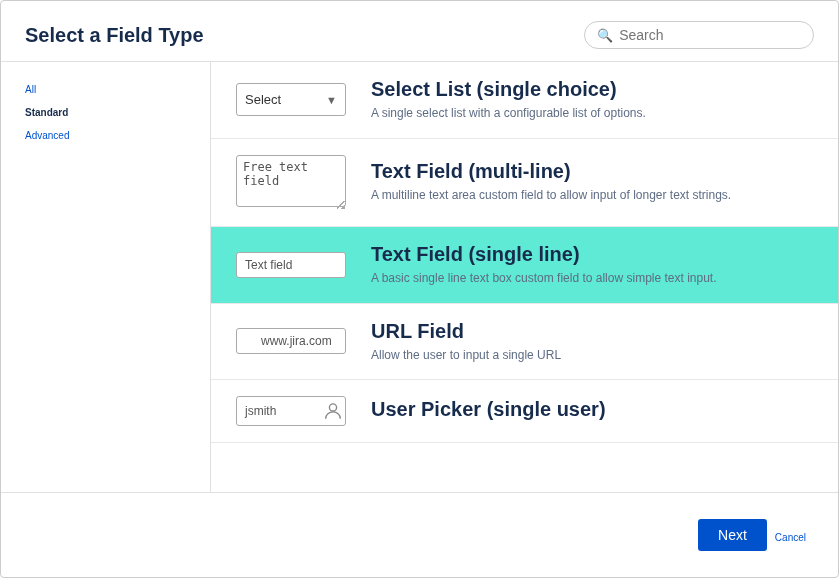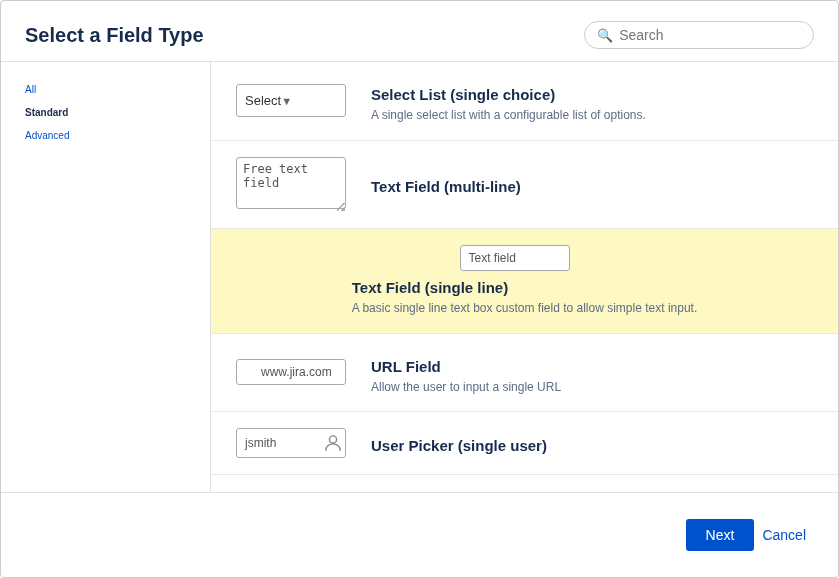--- a/index.html
+++ b/index.html
@@ -107,62 +107,61 @@
 
     .field-item {
       display: flex;
       align-items: center;
       padding: 16px 20px;
       border-bottom: 1px solid #e8e8e8;
       cursor: pointer;
     }
 
     .field-item.selected {
-      background: #fef9c3;
-      flex-direction: column;
+      background: #5eead4;
     }
 
     .field-preview {
       width: 120px;
       min-width: 120px;
       margin-right: 20px;
       display: flex;
       align-items: center;
       justify-content: center;
     }
 
     .field-info {
       flex: 1;
     }
 
     .field-title {
-      font-size: 15px;
+      font-size: 20px;
       font-weight: 600;
       color: #172b4d;
       margin-bottom: 4px;
-      margin-top: 8px;
     }
 
     .field-desc {
       font-size: 12px;
       color: #5e6c84;
       line-height: 1.4;
     }
 
     
     .preview-select {
       display: flex;
       align-items: center;
       border: 1px solid #aaa;
       border-radius: 3px;
       background: #fff;
       padding: 8px 8px;
       width: 110px;
       font-size: 13px;
       color: #333;
+      justify-content: space-between;
     }
 
     .preview-textarea {
       border: 1px solid #aaa;
       border-radius: 3px;
       background: #fff;
       width: 110px;
       height: 52px;
       padding: 4px 6px;
       font-size: 12px;
@@ -245,21 +244,21 @@
       padding: 8px 20px;
       font-size: 14px;
       font-weight: 500;
       cursor: pointer;
     }
 
     .btn-cancel {
       background: none;
       border: none;
       color: #0052cc;
-      font-size: 14px;
+      font-size: 10px;
       cursor: pointer;
       padding: 8px 8px;
     }
 
     .chevron {
       font-size: 11px;
       color: #666;
     }
   </style>
 </head>
@@ -298,20 +297,21 @@
 
       <div class="field-item">
         <div class="field-preview">
           <div class="preview-textarea-wrapper">
             <textarea class="preview-textarea" readonly="" style="">Free text field</textarea>
             <div class="resize-handle"></div>
           </div>
         </div>
         <div class="field-info">
           <div class="field-title">Text Field (multi-line)</div>
+          <div class="field-desc">A multiline text area custom field to allow input of longer text strings.</div>
         </div>
       </div>
 
       <div class="field-item selected">
         <div class="field-preview">
           <div class="preview-textfield">Text field</div>
         </div>
         <div class="field-info">
           <div class="field-title">Text Field (single line)</div>
           <div class="field-desc">A basic single line text box custom field to allow simple text input.</div>

